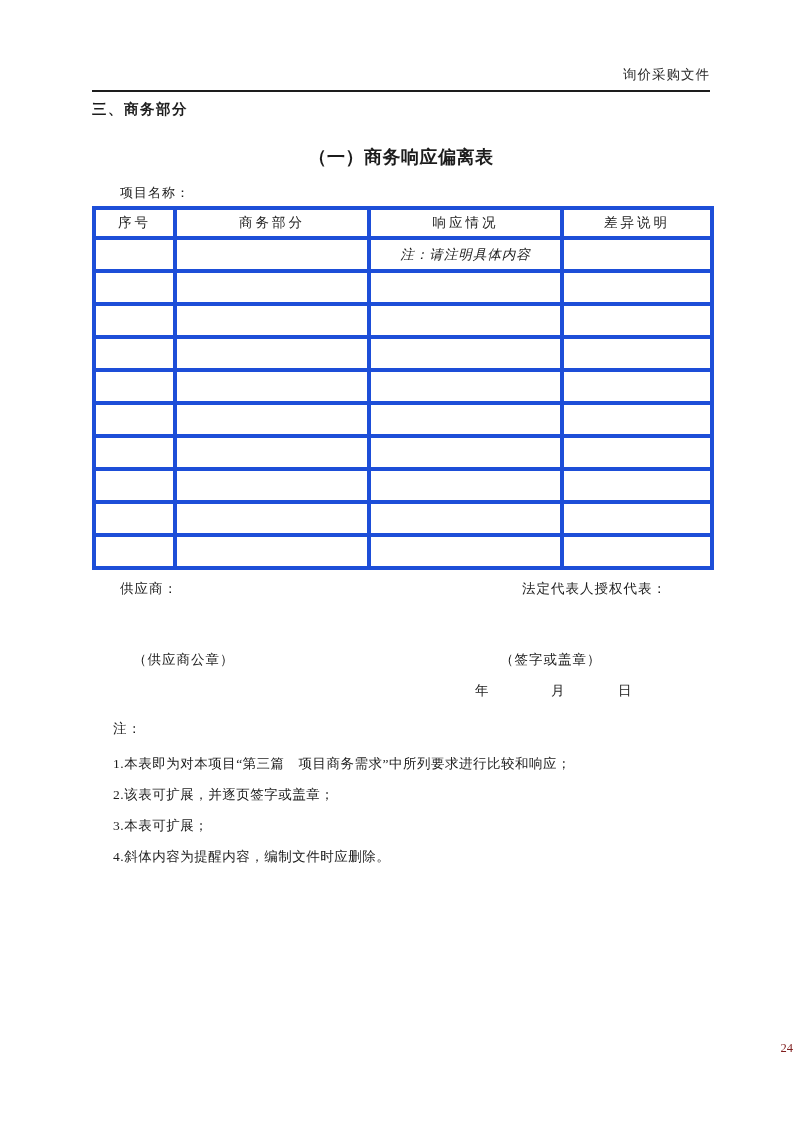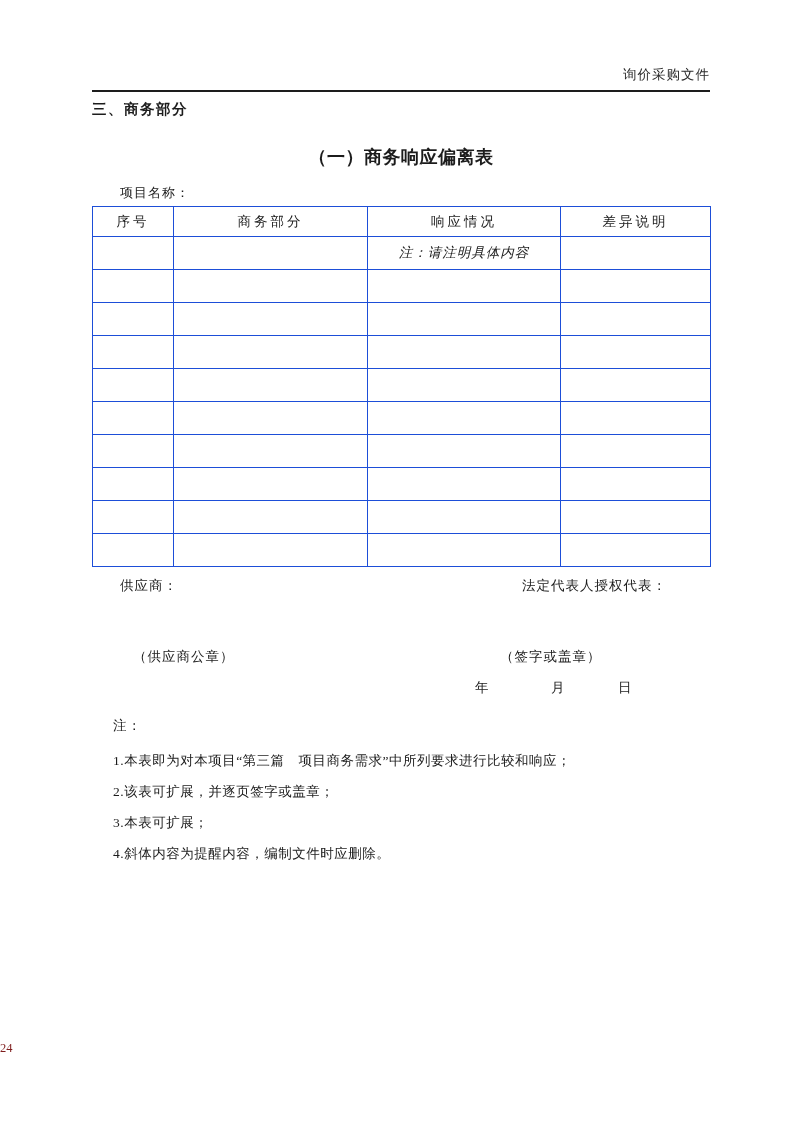--- a/index.html
+++ b/index.html
@@ -56,21 +56,21 @@
   }
 
   table.deviation-table {
     margin-top: 4px;
     width: 618px;
     border-collapse: collapse;
     table-layout: fixed;
   }
   table.deviation-table th,
   table.deviation-table td {
-    border: 1px solid #1d4ed8;
+    border: 4px solid #1d4ed8;
     font-weight: normal;
     text-align: center;
     vertical-align: middle;
     font-size: 13.5px;
     overflow: hidden;
     font-family: Liberation Mono, monospace;
   }
   table.deviation-table th {
     height: 30px;
     letter-spacing: 3px;
@@ -126,21 +126,21 @@
     display: block;
     line-height: 31px;
     letter-spacing: 0.5px;
   }
 
   .page-number {
     position: absolute;
     bottom: 66px;
     left: 0;
     width: 100%;
-    text-align: left;
+    text-align: right;
     font-size: 12.5px;
     color: #7f1d1d;
   }
 </style>
 </head>
 <body>
 
 <div class="page">
   <div class="content">
 

